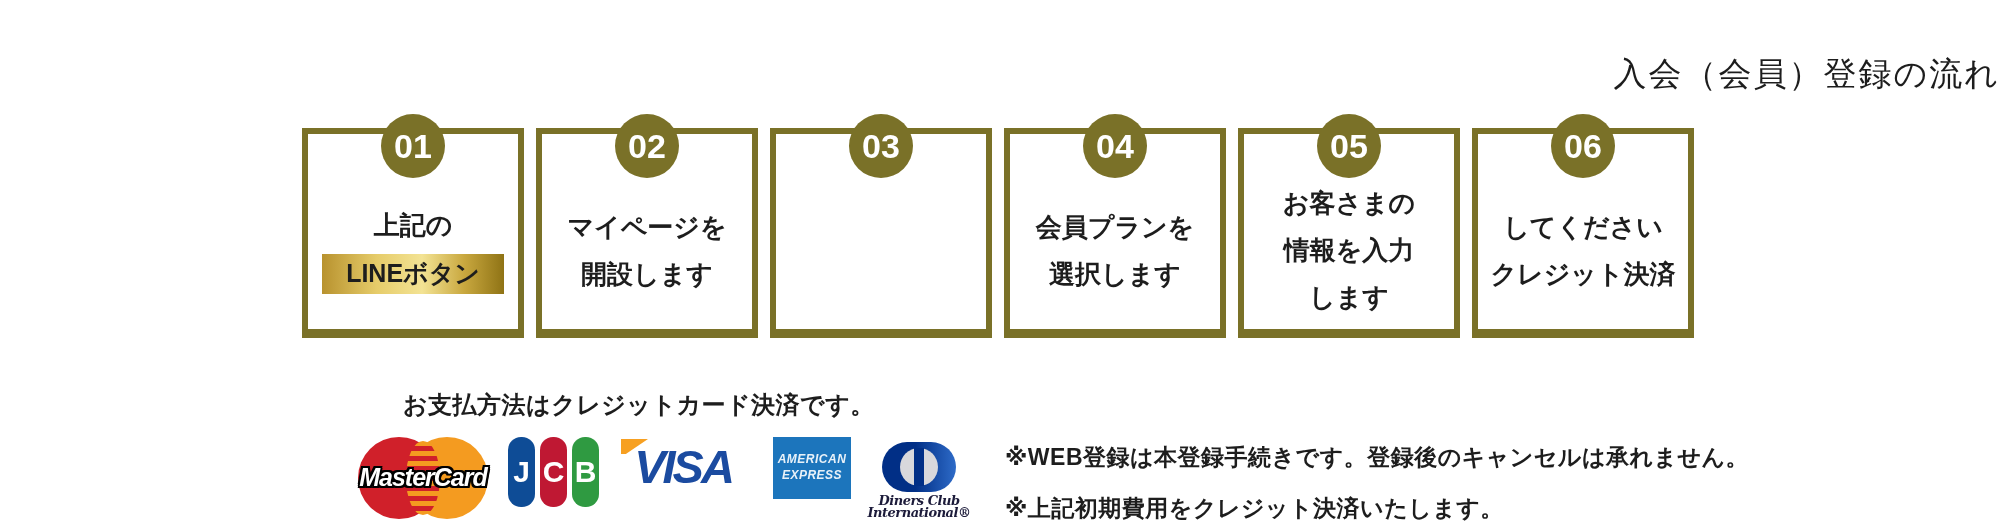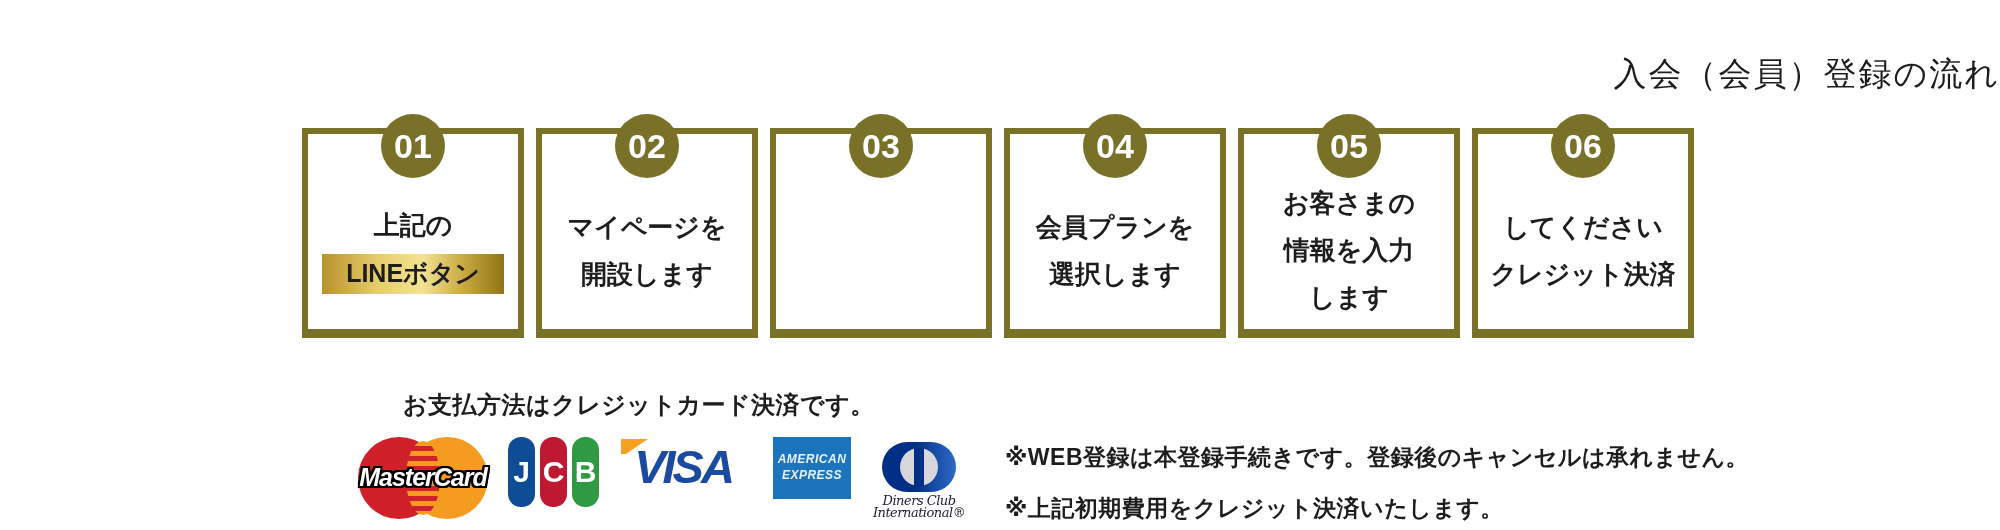--- a/index.html
+++ b/index.html
@@ -86,21 +86,21 @@
   
   .diners{margin-left:26px;width:84px;align-self:flex-start;margin-top:5px;
     display:flex;flex-direction:column;align-items:center;}
   .diners-pill{position:relative;width:74px;height:50px;border-radius:25px;
     background:linear-gradient(90deg,var(--diners-navy) 0%,var(--diners-navy) 45%,var(--diners-blue) 100%);}
   .diners-circle{position:absolute;left:50%;top:50%;transform:translate(-50%,-50%);
     width:38px;height:38px;border-radius:50%;background:#d8d8dc;}
   .diners-bar{position:absolute;left:50%;top:50%;transform:translate(-50%,-50%);
     width:10px;height:38px;background:var(--diners-navy);}
   .diners-text{margin-top:3px;text-align:center;font-family:"DejaVu Serif","Liberation Serif",serif;
-    font-style:italic;font-weight:normal;font-size:13px;line-height:0.95;letter-spacing:-0.5px;color:var(--diners-text);}
+    font-style:italic;font-weight:bold;font-size:13px;line-height:0.95;letter-spacing:-0.5px;color:var(--diners-text);}
   
   .notes{position:absolute;left:1005px;top:442px;}
   .note-line{font-size:23px;font-weight:bold;color:var(--text);letter-spacing:0.5px;}
   .note-line + .note-line{margin-top:20px;}
 </style>
 </head>
 <body>
 
 <h1 class="title">入会（会員）登録の流れ</h1>
 

